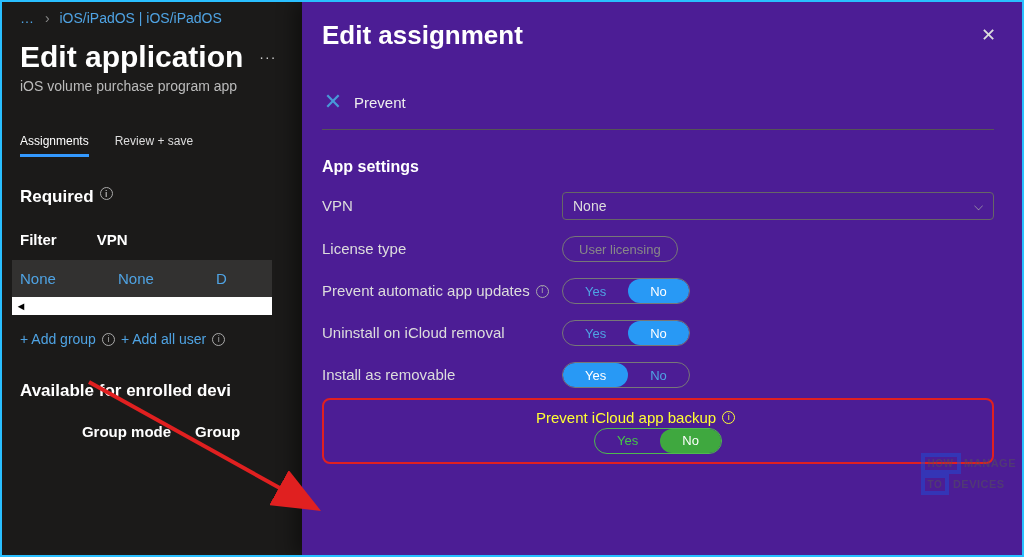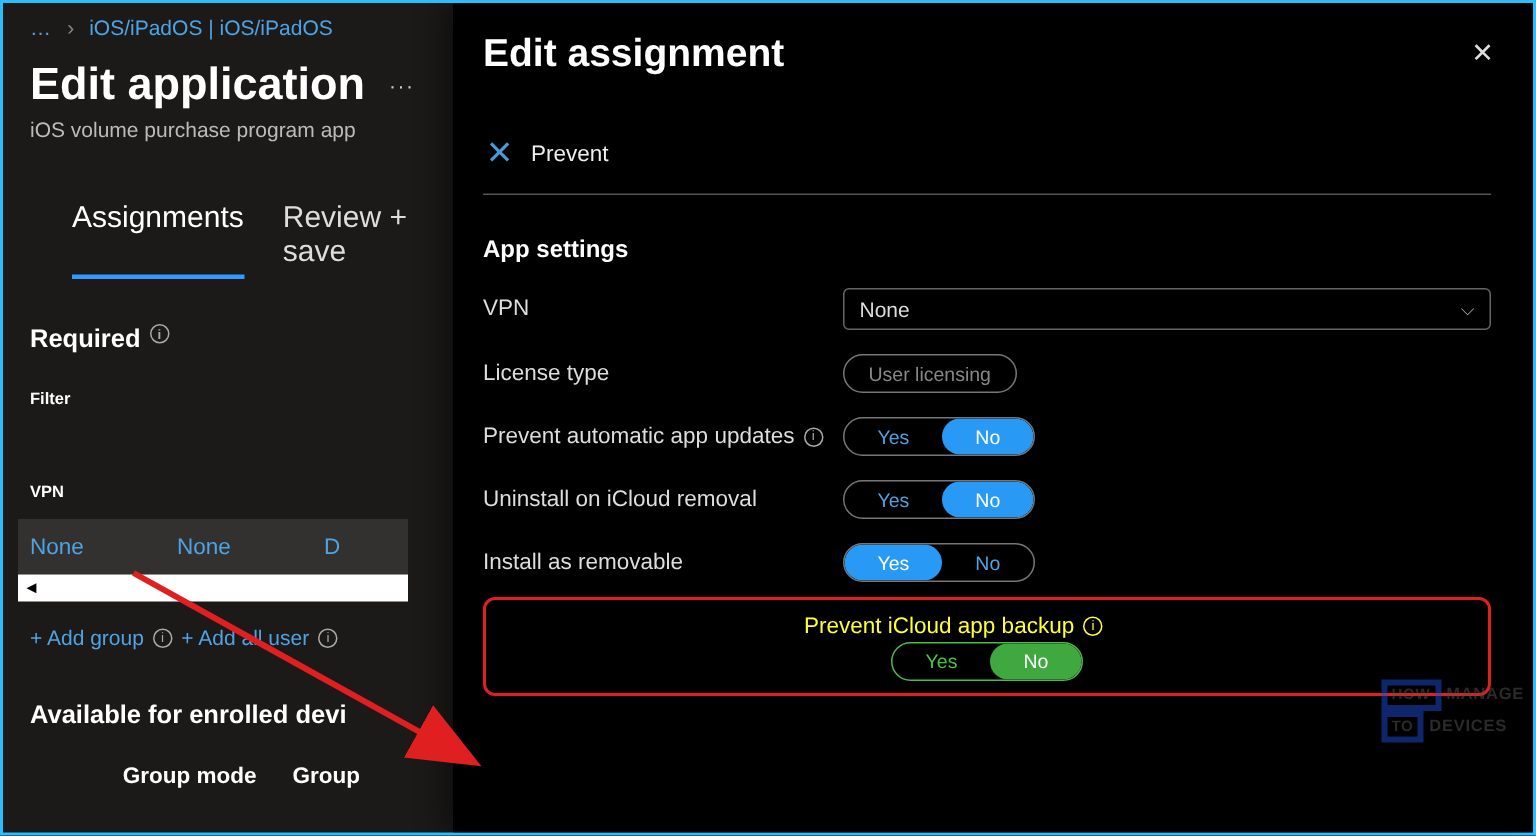--- a/index.html
+++ b/index.html
@@ -5,37 +5,37 @@
 * { margin: 0; padding: 0; box-sizing: border-box; font-family: 'Segoe UI', Arial, sans-serif; }
 body { background: #1b1a19; color: #cccccc; width: 1024px; height: 557px; overflow: hidden; position: relative; border: 2px solid #29bfff; }
 .left-pane { position: absolute; left: 0; top: 0; width: 300px; height: 100%; padding: 8px 0 0 18px; }
 .breadcrumb { font-size: 14px; color: #4fa3e3; }
 .breadcrumb .dots { color: #4fa3e3; cursor: pointer; letter-spacing: 1px; }
 .breadcrumb .chev { color: #888; margin: 0 6px; }
 .title-row { margin-top: 14px; display: flex; align-items: center; }
 .page-title { font-size: 30px; font-weight: 600; color: #ffffff; }
 .page-title-dots { color: #ccc; margin-left: 16px; font-size: 14px; letter-spacing: 1px; }
 .subtitle { font-size: 14px; color: #bbbbbb; margin-top: 4px; }
-.tabs { margin-top: 40px; display: flex; gap: 26px; font-size: 20px; margin-left: 28px; }
+.tabs { margin-top: 40px; display: flex; gap: 26px; font-size: 12px; }
 .tab { color: #dddddd; padding-bottom: 6px; cursor: pointer; }
 .tab.active { color: #ffffff; border-bottom: 3px solid #3399ff; }
 .section-hdr { margin-top: 30px; font-size: 17px; font-weight: 600; color: #ffffff; display: flex; align-items: flex-start; gap: 6px; }
 .info-icon { width: 13px; height: 13px; border: 1px solid #aaa; border-radius: 50%; display: inline-flex; align-items: center; justify-content: center; font-size: 9px; color: #aaa; }
 .mini-table { margin-top: 24px; }
-.mini-table .hdr { display: flex; gap: 50px; font-size: 11px; font-weight: 600; color: #ffffff; flex-direction: column; }
+.mini-table .hdr { display: flex; gap: 40px; font-size: 15px; font-weight: 600; color: #ffffff; }
 .mini-table .row { display: flex; gap: 50px; font-size: 15px; color: #4fa3e3; background: #323130; padding: 10px 8px; margin: 12px 0 0 -8px; width: 260px; }
 .mini-table .row span { width: 56px; }
 .scroll-strip { height: 18px; background: #ffffff; width: 260px; margin-left: -8px; display: flex; align-items: center; }
 .scroll-left { width: 18px; height: 18px; display: flex; align-items: center; justify-content: center; font-size: 11px; color: #000; cursor: pointer; }
 .add-links { margin-top: 16px; font-size: 14px; color: #4fa3e3; display: flex; gap: 6px; align-items: center; }
 .add-links a { color: #4fa3e3; cursor: pointer; }
 .section-hdr2 { margin-top: 34px; font-size: 17px; font-weight: 600; color: #ffffff; }
 .group-hdr { margin-top: 22px; display: flex; gap: 24px; font-size: 15px; font-weight: 600; color: #ffffff; justify-content: center; }
 
-.right-pane { position: absolute; left: 300px; top: 0; right: 0; height: 100%; background: #000000; padding: 18px 28px 0 20px; box-shadow: -8px 0 16px rgba(0,0,0,0.4); }
+.right-pane { position: absolute; left: 300px; top: 0; right: 0; height: 100%; background: #4c1d95; padding: 18px 28px 0 20px; box-shadow: -8px 0 16px rgba(0,0,0,0.4); }
 .panel-title { font-size: 26px; font-weight: 600; color: #ffffff; }
 .close-x { position: absolute; top: 22px; right: 26px; font-size: 18px; color: #dddddd; cursor: pointer; }
 .remove-row { margin-top: 40px; display: flex; align-items: center; gap: 10px; padding-bottom: 16px; border-bottom: 1px solid #555; }
 .remove-x { width: 22px; height: 22px; color: #4899d8; display: flex; align-items: center; justify-content: center; font-size: 22px; font-weight: 300; }
 .remove-label { font-size: 15px; color: #eeeeee; }
 .settings-hdr { margin-top: 28px; font-size: 16px; font-weight: 600; color: #ffffff; }
 .setting-row { margin-top: 16px; display: flex; align-items: center; }
 .setting-label { width: 240px; font-size: 15px; color: #dddddd; display: flex; align-items: center; gap: 6px; line-height: 1.3; }
 .setting-control { flex: 1; }
 .dropdown { border: 1px solid #666; border-radius: 4px; height: 28px; display: flex; align-items: center; justify-content: space-between; padding: 0 10px; font-size: 14px; color: #dddddd; cursor: pointer; }

